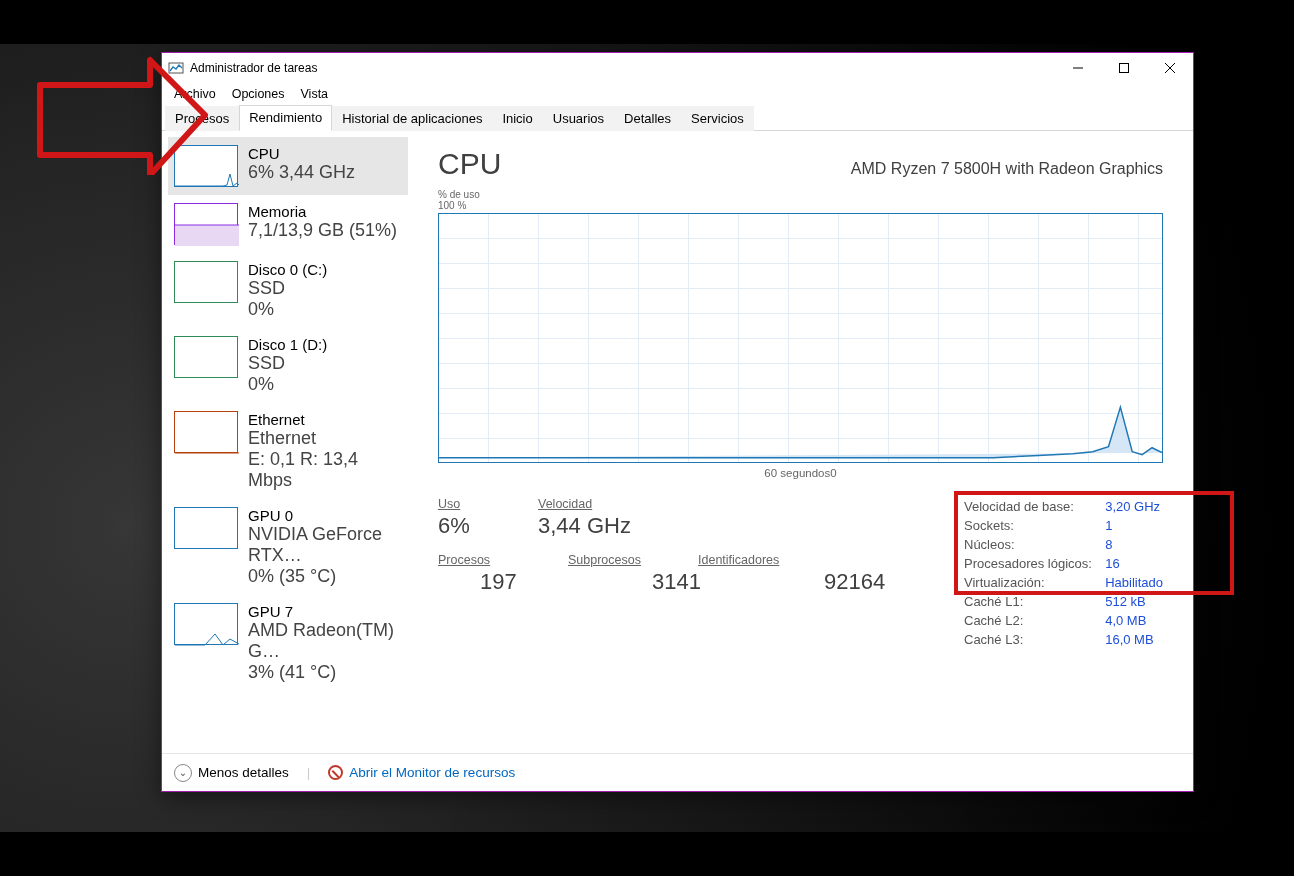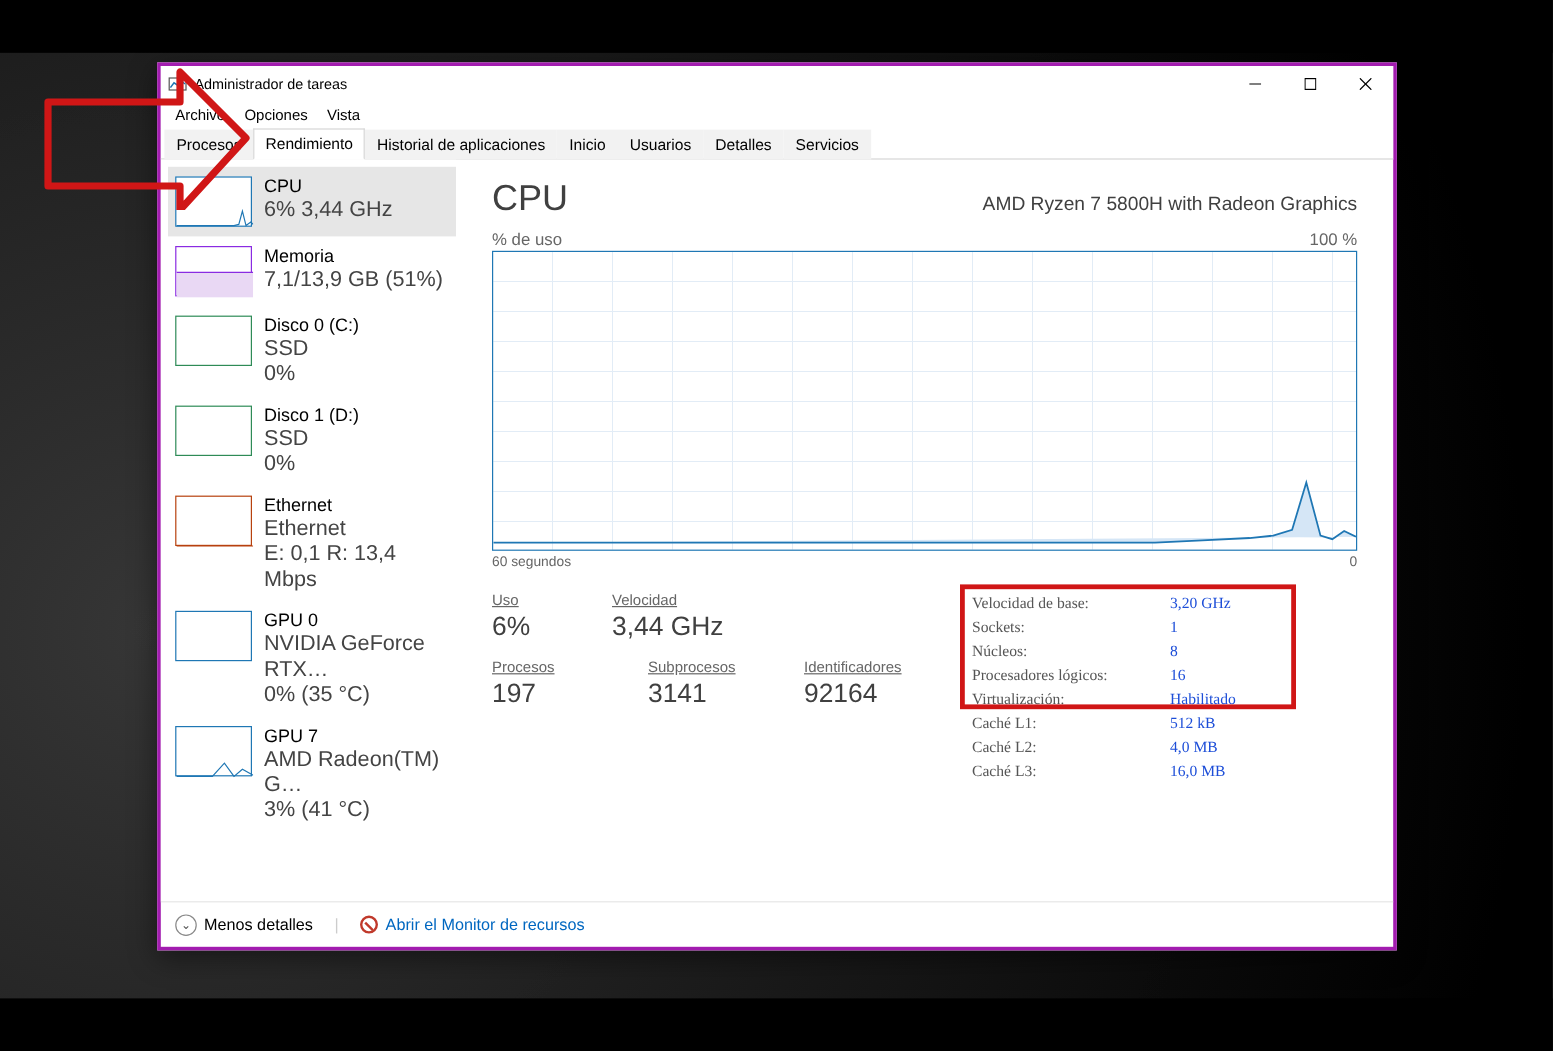--- a/index.html
+++ b/index.html
@@ -25,24 +25,24 @@
     position: absolute;
     left: 30px; top: 55px;
     width: 180px; height: 120px;
     z-index: 50;
     pointer-events: none;
   }
 
   
   .tm-window {
     position: absolute;
-    left: 131px; top: 52px;
+    left: 161px; top: 52px;
     width: 1033px; height: 740px;
     background: #fff;
-    border: 3px solid #a21caf;
+    border: 1px solid #a21caf;
     box-shadow: 0 6px 22px rgba(0,0,0,0.45);
     display: flex; flex-direction: column;
   }
 
   
   .titlebar {
     height: 30px;
     display: flex; align-items: center;
     padding-left: 6px;
     background: #fff;
@@ -146,56 +146,56 @@
     min-width: 0;
   }
 
   .main-header {
     display: flex; align-items: baseline; justify-content: space-between;
     margin-bottom: 8px;
   }
   .main-header h1 { font-size: 30px; font-weight: 400; color: #404040; }
   .main-header .model { font-size: 16px; color: #404040; }
 
-  .chart-labels { display: flex; justify-content: space-between; font-size: 14px; color: #666; margin-bottom: 2px; }
+  .chart-labels { display: flex; justify-content: space-between; font-size: 10px; color: #666; margin-bottom: 2px; flex-direction: column; }
   .chart {
     height: 250px;
     border: 1px solid #1f77b4;
     background:
       repeating-linear-gradient(to right, transparent 0 49px, #e2ecf6 49px 50px),
       repeating-linear-gradient(to bottom, transparent 0 24px, #e2ecf6 24px 25px),
       #fff;
     position: relative;
     overflow: hidden;
   }
   .chart svg { position: absolute; inset: 0; }
-  .axis-labels { display: flex; justify-content: space-between; font-size: 11.5px; color: #666; margin-top: 4px; }
+  .axis-labels { display: flex; justify-content: center; font-size: 11.5px; color: #666; margin-top: 4px; }
 
   .stats-row {
     display: flex;
     margin-top: 18px;
     gap: 40px;
   }
   .stats-left { flex: 0 0 290px; }
   .stats-left .group { margin-bottom: 14px; }
   .stats-left .labels { display: flex; gap: 30px; font-size: 12.5px; color: #666; }
   .stats-left .labels span { min-width: 70px; text-decoration: underline; }
   .stats-left .labels.three span { min-width: 100px; }
   .stats-left .values { display: flex; gap: 30px; font-size: 22px; color: #404040; margin-top: 2px; }
   .stats-left .values span { min-width: 70px; }
-  .stats-left .values.three span { min-width: 100px; }
+  .stats-left .values.three span { min-width: 100px; margin-left: 42px; }
 
   .stats-right {
     flex: 1;
     font-size: 13px;
     color: #555;
     position: relative;
   }
   .stats-right table { border-collapse: collapse; }
-  .stats-right td { padding: 2px 0; font-family: Liberation Serif, serif; }
+  .stats-right td { padding: 2px 0; }
   .stats-right td.k { width: 165px; }
   .stats-right td.v { color: #1d4ed8; }
 
   .red-box {
     position: absolute;
     border: 4px solid #d01616;
     pointer-events: none;
   }
 
   

